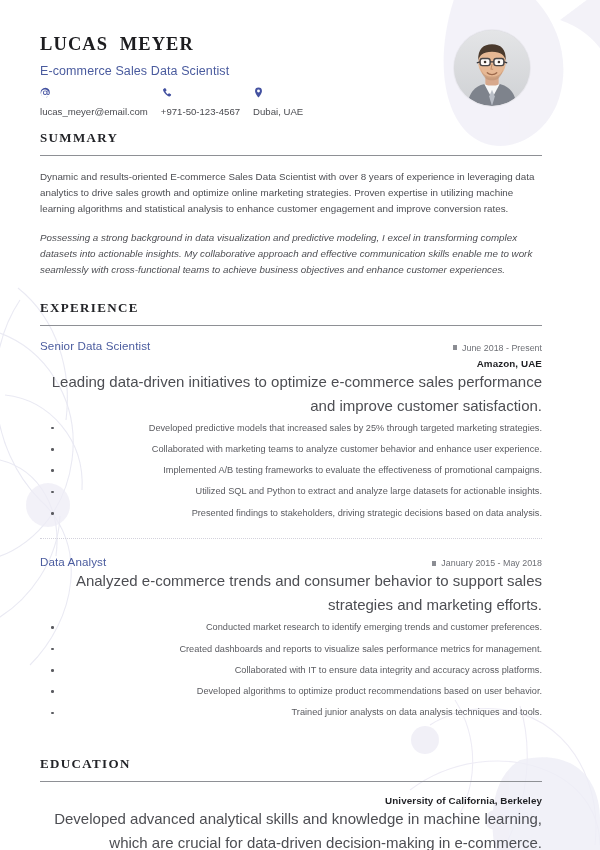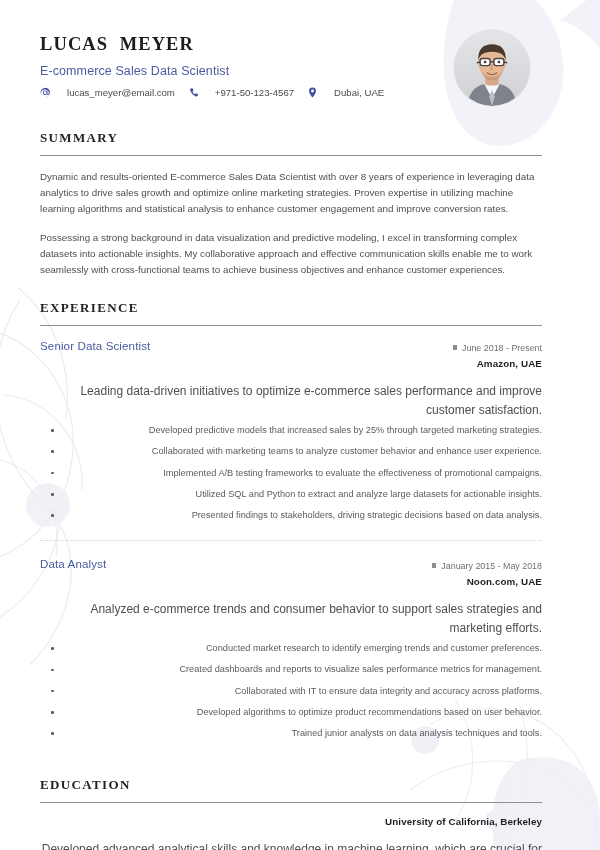--- a/index.html
+++ b/index.html
@@ -61,23 +61,24 @@
   }
   .contact-row {
     display: flex;
     align-items: center;
     gap: 13px;
     font-size: 9.6px;
     color: #4a4b50;
   }
   .contact-item {
     display: flex;
-    align-items: flex-end;
-    gap: 16px;
+    align-items: flex-start;
+    gap: 8px;
     white-space: nowrap;
+    flex-direction: column;
   }
   .contact-item .ic {
     display: inline-flex;
     align-items: center;
     justify-content: center;
     width: 11px;
     height: 11px;
     color: #4351a0;
     flex: 0 0 auto;
   }
@@ -112,21 +113,21 @@
     margin: 0 0 13px 0;
   }
 
   .para {
     font-size: 9.8px;
     line-height: 1.63;
     color: #4d4e53;
     margin: 0 0 13px 0;
     max-width: 512px;
   }
-  .para:last-child { margin-bottom: 0; }
+  .para:last-child { margin-bottom: 0; font-style: italic; }
 
   
   .entry { margin-bottom: 4px; text-align: right; }
   .entry-head {
     display: flex;
     justify-content: space-between;
     align-items: baseline;
   }
   .entry-role {
     font-size: 11.6px;
@@ -149,24 +150,24 @@
     flex: 0 0 auto;
   }
   .entry-org {
     font-size: 9.8px;
     font-weight: bold;
     color: #1f2024;
     margin-top: 5px;
     letter-spacing: .1px;
   }
   .entry-desc {
-    font-size: 12px;
+    font-size: 15px;
     color: #4d4e53;
     line-height: 1.6;
-    margin-top: 13px;
+    margin-top: 1px;
     max-width: 512px;
   }
   .bullets {
     list-style: none;
     margin: 4px 0 0 0;
     padding: 0;
   }
   .bullets li {
     position: relative;
     font-size: 9.2px;
@@ -340,21 +341,20 @@
     <div class="entry-sep"></div>
 
     <div class="entry">
       <div class="entry-head">
         <div class="entry-role">Data Analyst</div>
         <div class="entry-date">
           <span class="date-marker"></span>
           <span>January 2015 - May 2018</span>
         </div>
       </div>
-      <div class="entry-org">Noon.com, UAE</div>
       <div class="entry-desc">Analyzed e-commerce trends and consumer behavior to support sales strategies and marketing efforts.</div>
       <ul class="bullets">
         <li>Conducted market research to identify emerging trends and customer preferences.</li>
         <li>Created dashboards and reports to visualize sales performance metrics for management.</li>
         <li>Collaborated with IT to ensure data integrity and accuracy across platforms.</li>
         <li>Developed algorithms to optimize product recommendations based on user behavior.</li>
         <li>Trained junior analysts on data analysis techniques and tools.</li>
       </ul>
     </div>
   </div>

